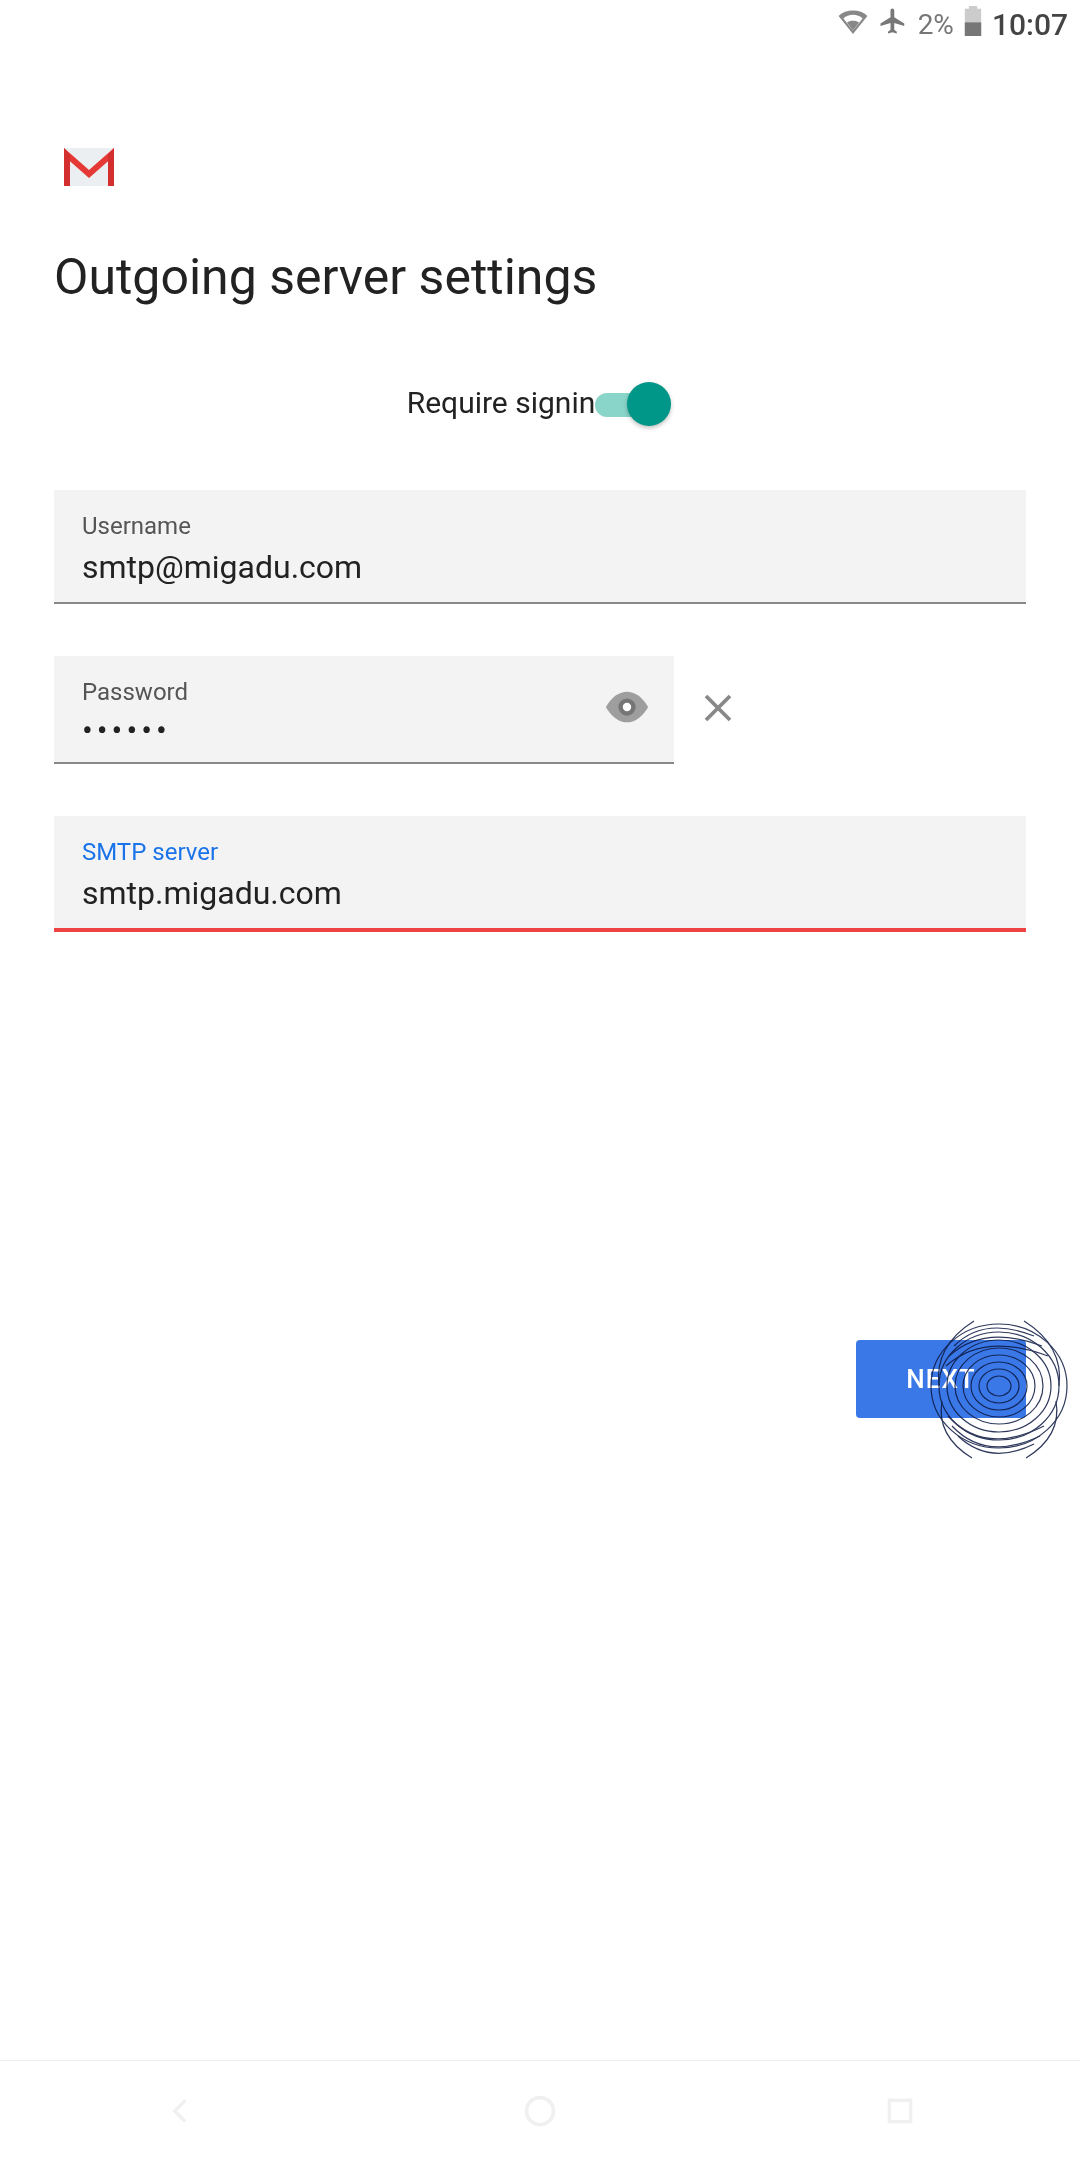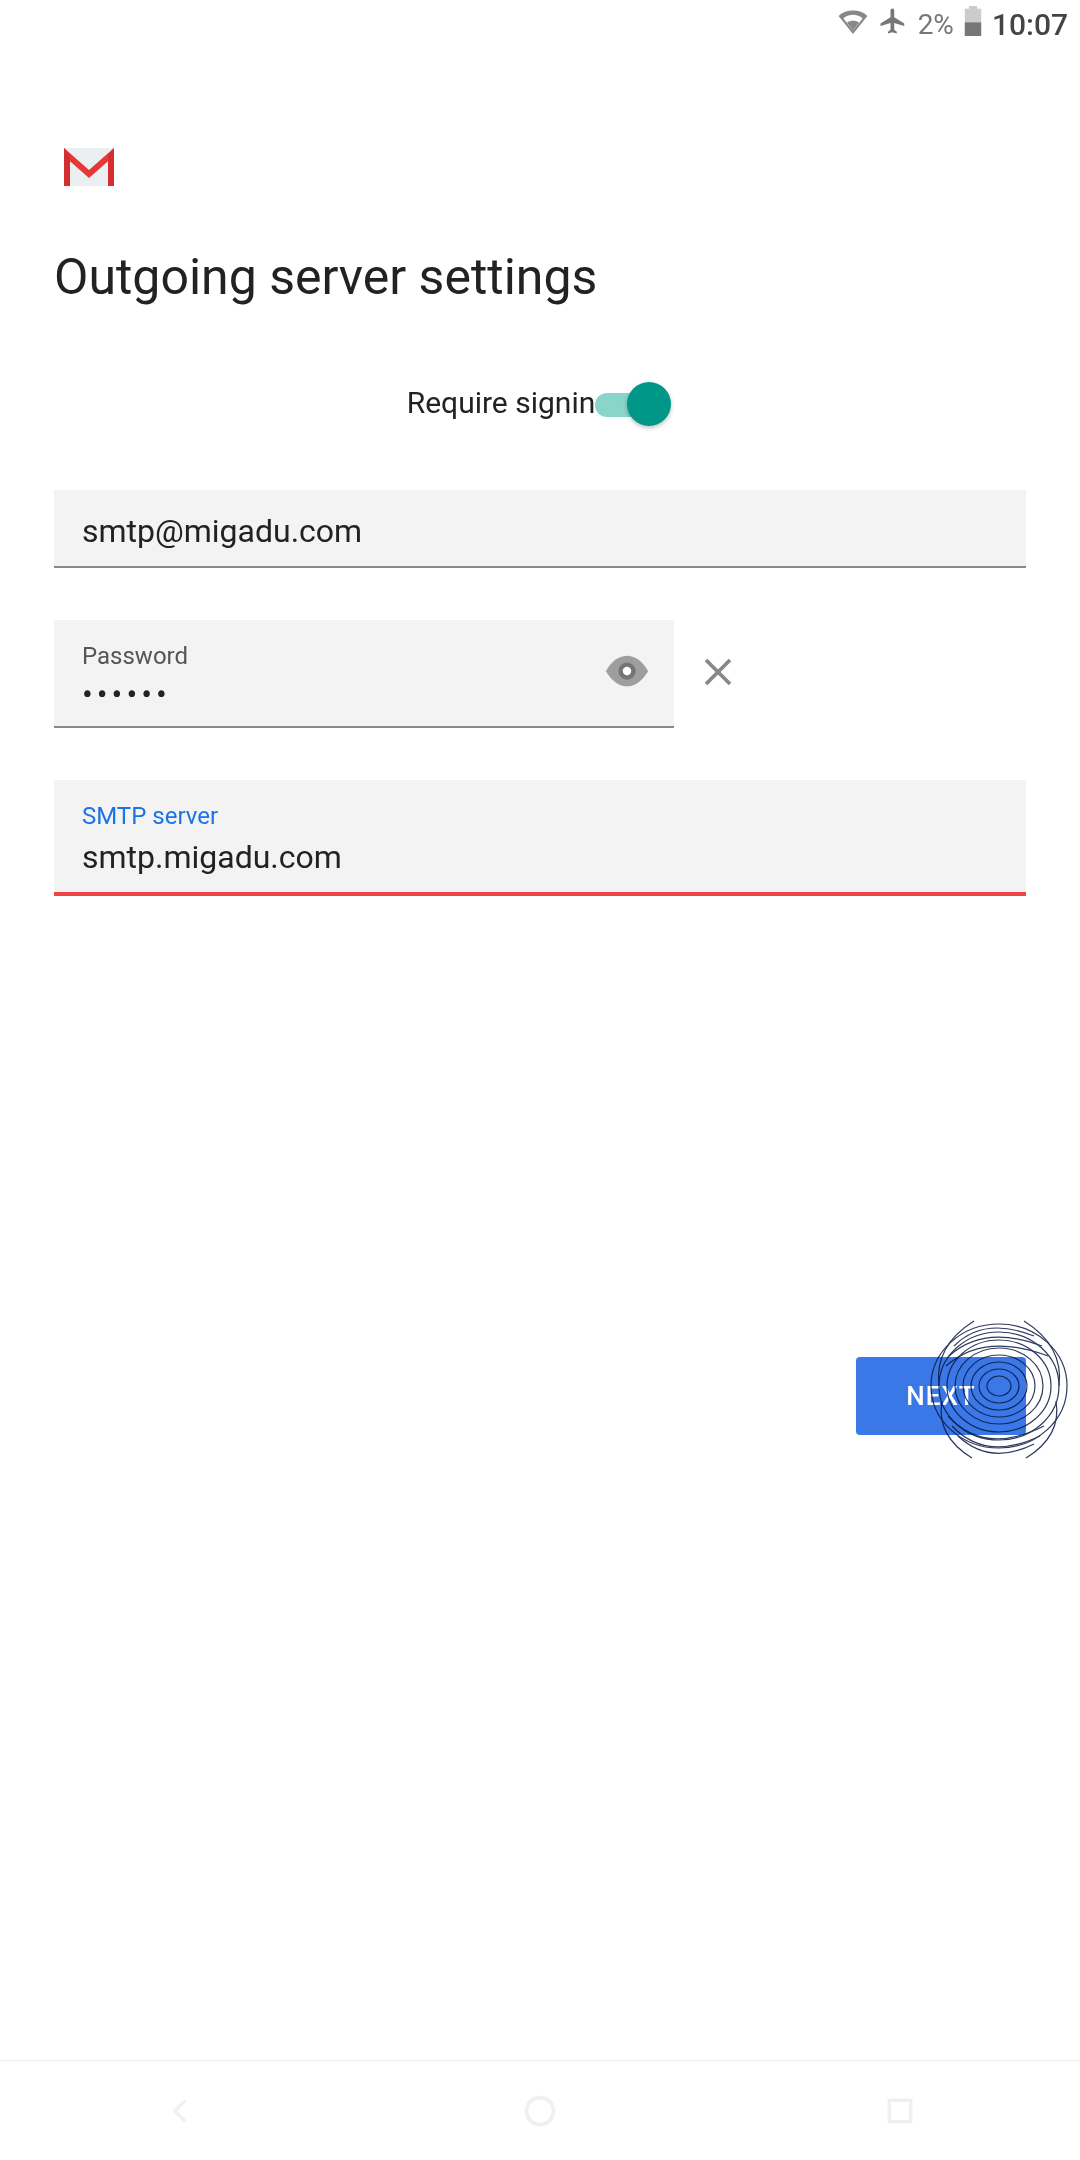--- a/index.html
+++ b/index.html
@@ -140,21 +140,20 @@
     .pw-dots {
       font-size: 34px;
       letter-spacing: 4px;
       line-height: 32px;
       color: #222;
     }
     .footer {
       position: absolute;
       right: 54px;
       top: 1340px;
-      margin-top: 17px;
     }
     .next-btn {
       background: #3b78e7;
       color: #fff;
       border: none;
       padding: 0;
       width: 170px;
       height: 78px;
       font-size: 26px;
       font-weight: 500;
@@ -232,20 +231,21 @@
   <div class="toggle-row">
     <span class="label">Require signin</span>
     <div class="switch">
       <div class="track"></div>
       <div class="thumb"></div>
     </div>
   </div>
 
   <div class="field-group">
     <div class="input-field">
+      <div class="float-label">Username</div>
       <div class="value">smtp@migadu.com</div>
     </div>
   </div>
 
   <div class="field-group pw-group">
     <div class="input-field pw">
       <div class="float-label">Password</div>
       <div class="value pw-dots">••••••</div>
       <span class="eye-icon">
         <svg width="46" height="32" viewBox="0 0 24 16">

